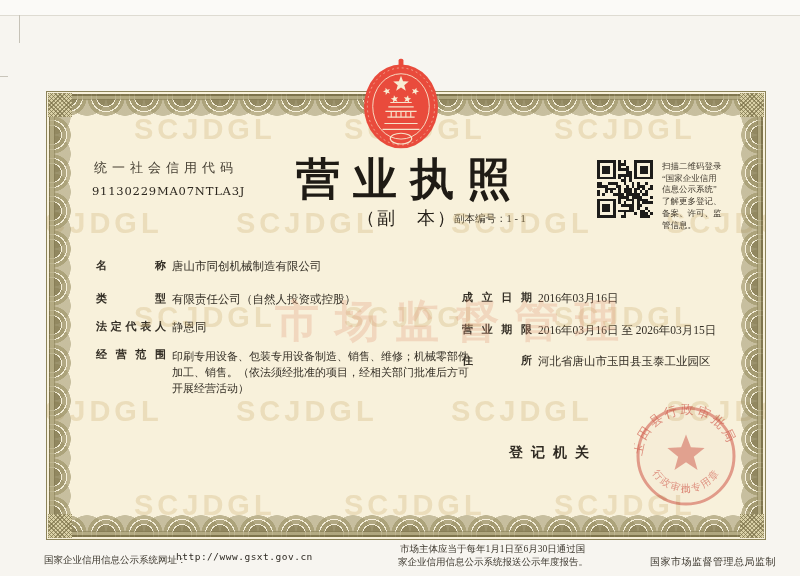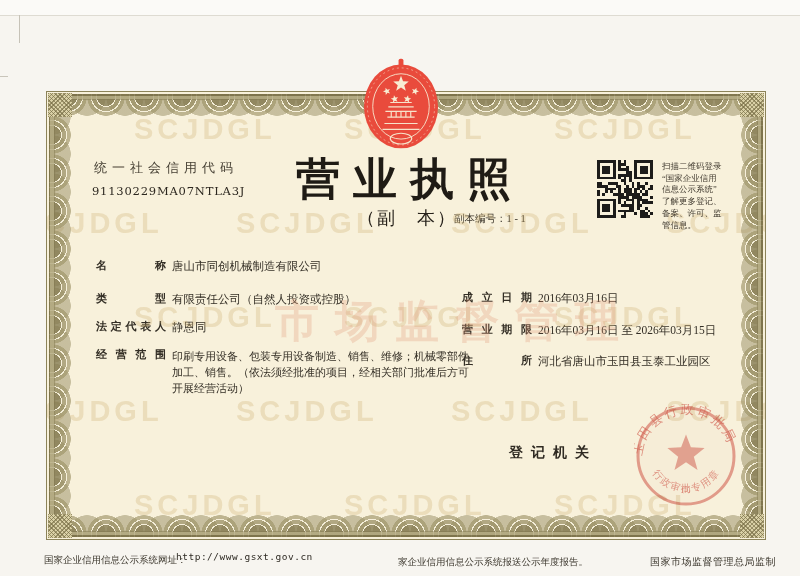--- a/index.html
+++ b/index.html
@@ -442,16 +442,17 @@
     </text>
     <path id="arcB" d="M17,66 A39,39 0 0 0 87,66" fill="none"></path>
     <text font-size="10" fill="#d4574e" opacity=".66" letter-spacing="1.5" font-family="Liberation Serif,serif">
       <textPath href="#arcB" startOffset="4%">行政审批专用章</textPath>
     </text>
     <text x="52" y="88" font-size="7.5" text-anchor="middle" fill="#d4574e" opacity=".66">(5)</text>
   </svg>
 
   <div class="footer-text" id="f-left-label">国家企业信用信息公示系统网址：</div>
   <div class="footer-text" id="f-left-url">http://www.gsxt.gov.cn</div>
+  <div class="footer-text" id="f-mid-1">市场主体应当于每年1月1日至6月30日通过国</div>
   <div class="footer-text" id="f-mid-2">家企业信用信息公示系统报送公示年度报告。</div>
   <div class="footer-text" id="f-right">国家市场监督管理总局监制</div>
 
 </div>
 
 </body></html>

